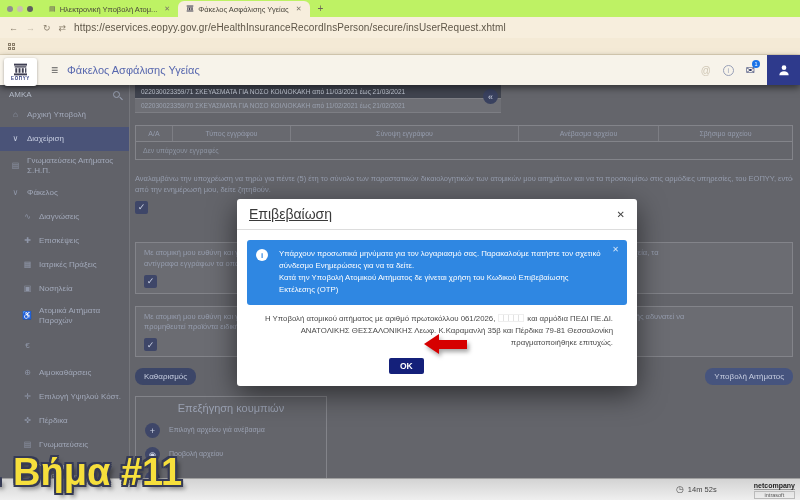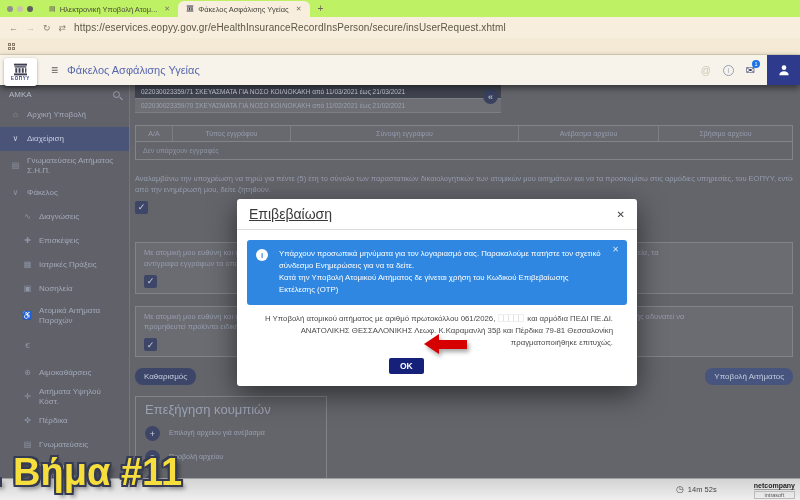--- a/index.html
+++ b/index.html
@@ -94,21 +94,21 @@
   .checkrow.boxed { border:1px solid #83848a; background:#6b6c72; padding:5px 8px; }
   .cr2 { margin-top:28px; }
   .cr3 { margin-top:12px; }
 
   .btns { margin-top:11px; display:flex; justify-content:space-between; align-items:center; }
   .btn { font-size:8px; padding:4px 9px; border-radius:8px; border:none; }
   .btn.clear { background:#3c4668; color:#c6cde0; }
   .btn.submit { background:#46547e; color:#c6cde0; }
 
   .legend { margin-top:11px; width:192px; border:1px solid #83848a; padding:5px 9px; height:84px; overflow:hidden; }
-  .leg-title { font-size:13px; color:#9aa1b2; }
+  .leg-title { font-size:11px; color:#9aa1b2;text-align:center; }
   .leg-item { display:flex; align-items:center; gap:9px; margin-top:9px; }
   .leg-ic { width:15px; height:15px; border-radius:50%; background:#3e4668; color:#ccd3e6;
     font-size:9px; flex:none; display:flex; align-items:center; justify-content:center; }
   .leg-label { font-size:7px; color:#9aa1b2; line-height:1.25; width:100px; }
 
   
   .modal { position:absolute; left:237px; top:199px; width:400px; background:#fff;
     border-radius:3px; box-shadow:0 8px 28px rgba(0,0,0,.55); z-index:20; }
   .m-head { display:flex; justify-content:space-between; align-items:center;
     padding:7px 12px; border-bottom:1px solid #ddd; }
@@ -275,21 +275,21 @@
         </div>
       <div class="sb-item sub two">
           <span class="ic">€</span>
         </div>
       <div class="sb-item sub">
           <span class="ic">⊕</span>
           <span>Αιμοκαθάρσεις</span>
         </div>
       <div class="sb-item sub">
           <span class="ic">✛</span>
-          <span>Αιτήματα Υψηλού Κόστ.</span>
+          <span>Επιλογή Υψηλού Κόστ.</span>
         </div>
       <div class="sb-item sub">
           <span class="ic">✜</span>
           <span>Πέρδικα</span>
         </div>
       <div class="sb-item sub">
           <span class="ic">▤</span>
           <span>Γνωματεύσεις</span>
         </div>
       <div class="sb-item sub two">

